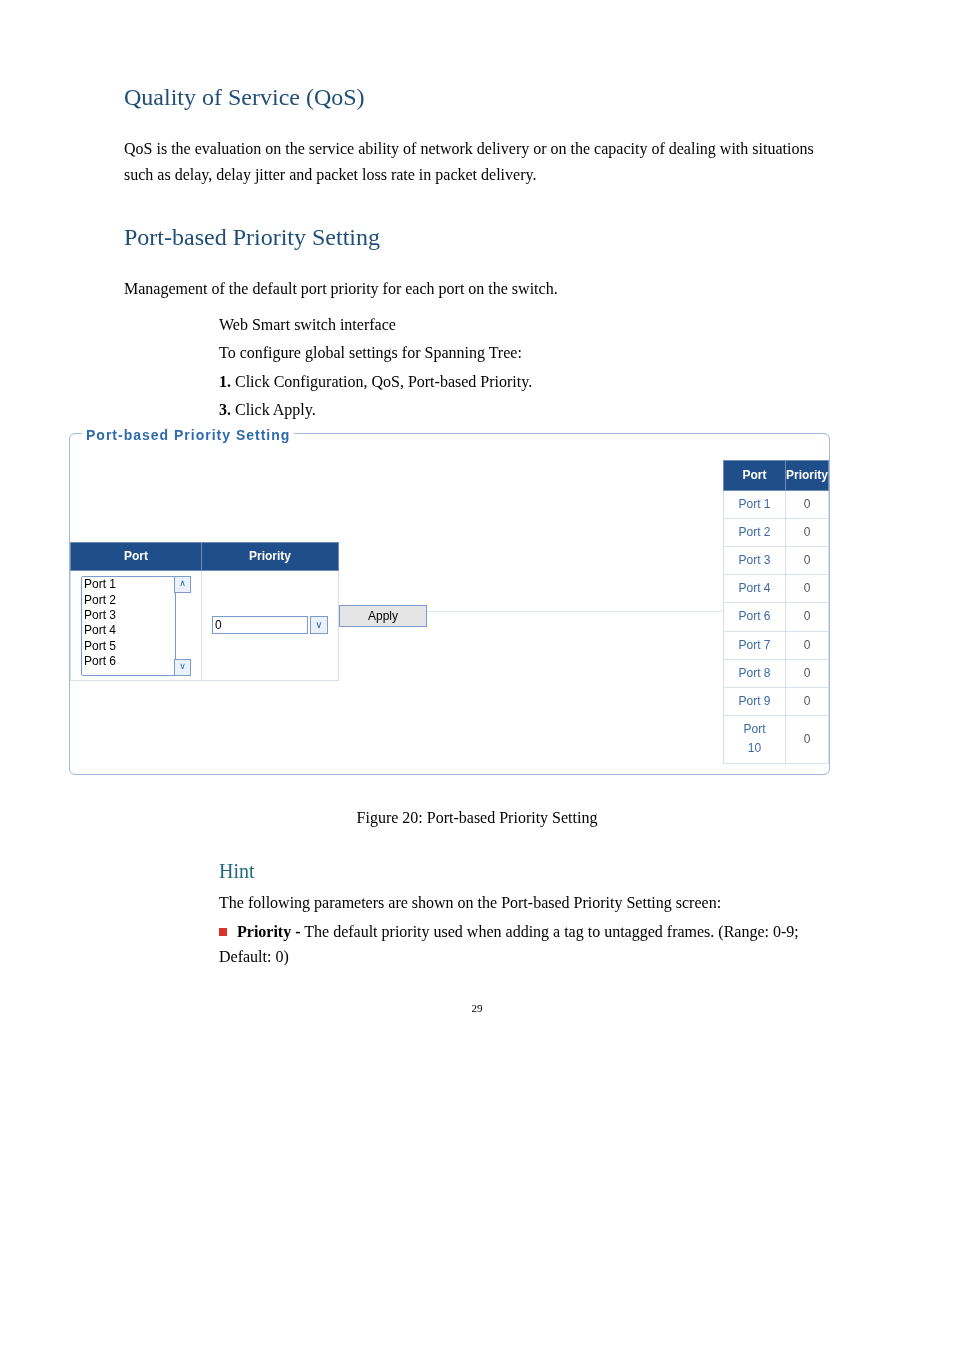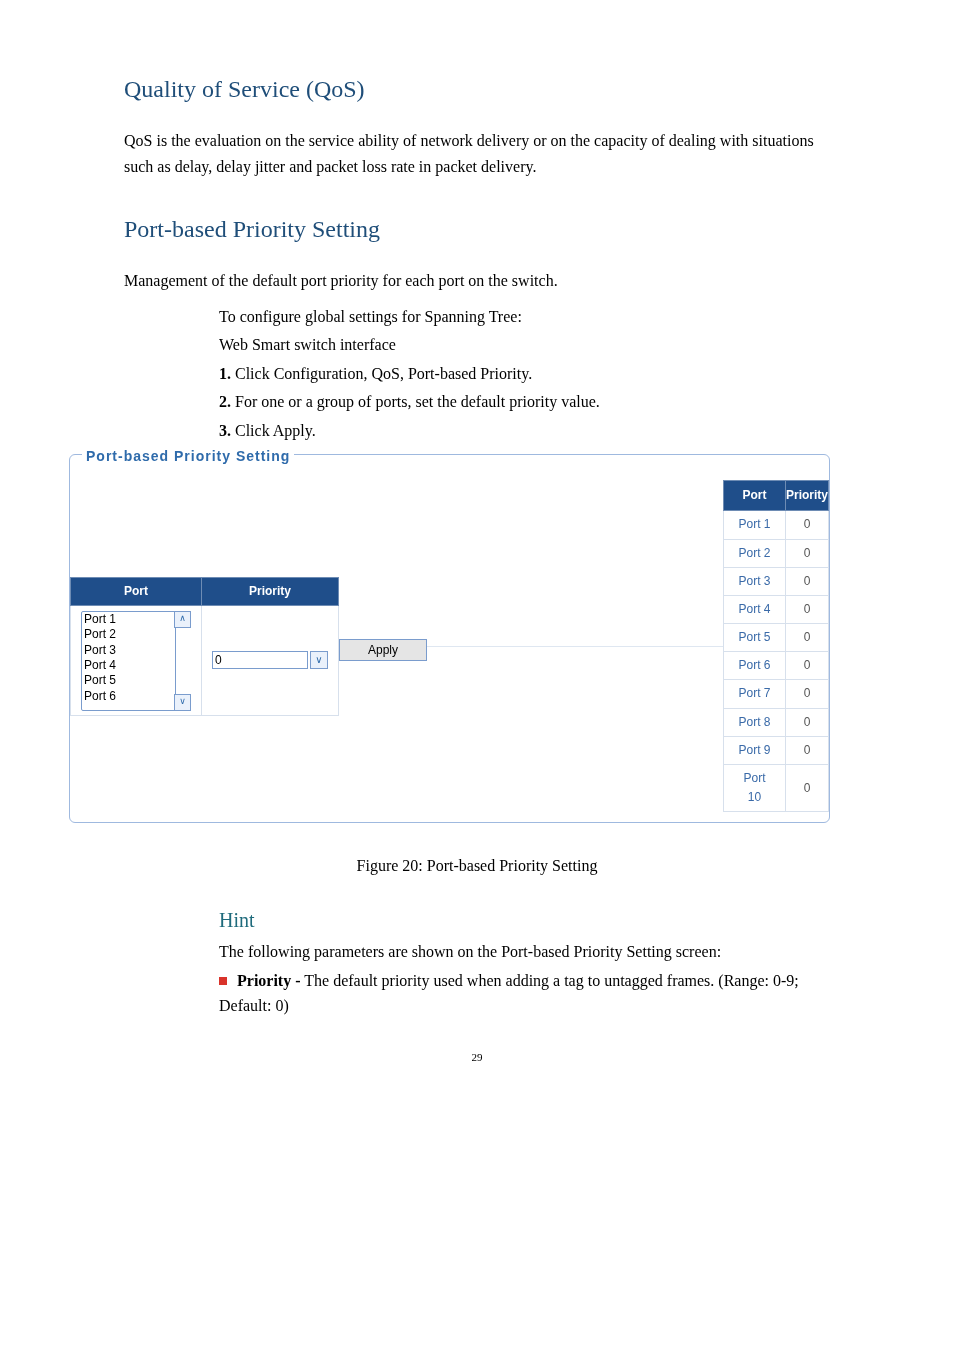--- a/index.html
+++ b/index.html
@@ -1,16 +1,16 @@
 <!DOCTYPE html>
 <html><head>
 <meta charset="utf-8">
 <style>
   html,body{margin:0;padding:0;background:#fff;color:#000;font-family:"Times New Roman",Times,serif;font-size:16px;line-height:1.6}
-  .page{width:826px;margin:0 auto;padding:40px 60px 40px 60px;box-sizing:border-box}
+  .page{width:826px;margin:8px auto;padding:40px 60px 40px 60px;box-sizing:border-box}
   .h-section{color:#1f4e79;font-size:24px;margin:30px 0 20px 0;font-weight:normal}
   .indent{margin-left:95px}
   .para{margin:0 0 10px 0}
   .sub-line{margin:3px 0}
   .sub-line b{font-weight:bold}
   
   .ui-box{border:1px solid #9fb9df;border-radius:6px;margin:10px 0 20px -55px;padding:0 0 10px 0}
   .ui-title{position:relative;top:-12px;left:12px;background:#fff;display:inline-block;padding:0 4px;color:#2f6bab;font-family:Arial,Helvetica,sans-serif;font-weight:bold;font-size:14px;letter-spacing:1px}
   .ui-center{display:flex;flex-direction:row;align-items:center}
   .tbl{border-collapse:collapse;font-family:Arial,Helvetica,sans-serif;font-size:12px}
@@ -37,24 +37,23 @@
 <body>
 <div class="page">
 
 <h2 class="h-section">Quality of Service (QoS)</h2>
 <p class="para indent">QoS is the evaluation on the service ability of network delivery or on the capacity of dealing with situations such as delay, delay jitter and packet loss rate in packet delivery.</p>
 
 <h2 class="h-section">Port-based Priority Setting</h2>
 <p class="para indent">Management of the default port priority for each port on the switch.</p>
 
 <div class="indent">
+  <p class="sub-line">Web Smart switch interface</p>
   <p class="sub-line">To configure global settings for Spanning Tree:</p>
-  <p class="sub-line">Web Smart switch interface</p>
   <p class="sub-line"><b>1.</b><span> Click Configuration, QoS, Port-based Priority.</span></p>
-  <p class="sub-line"><b>2.</b><span> For one or a group of ports, set the default priority value.</span></p>
   <p class="sub-line"><b>3.</b><span> Click Apply.</span></p>
 </div>
 
 <div class="ui-box">
   <span class="ui-title">Port-based Priority  Setting</span>
   <div class="ui-center">
     <table class="tbl">
       <tbody>
             <tr>
         <th>Port</th>
@@ -104,24 +103,20 @@
             </tr>
       <tr>
               <td>Port 3</td>
               <td class="val">0</td>
             </tr>
       <tr>
               <td>Port 4</td>
               <td class="val">0</td>
             </tr>
       <tr>
-              <td>Port 5</td>
-              <td class="val">0</td>
-            </tr>
-      <tr>
               <td>Port 6</td>
               <td class="val">0</td>
             </tr>
       <tr>
               <td>Port 7</td>
               <td class="val">0</td>
             </tr>
       <tr>
               <td>Port 8</td>
               <td class="val">0</td>

